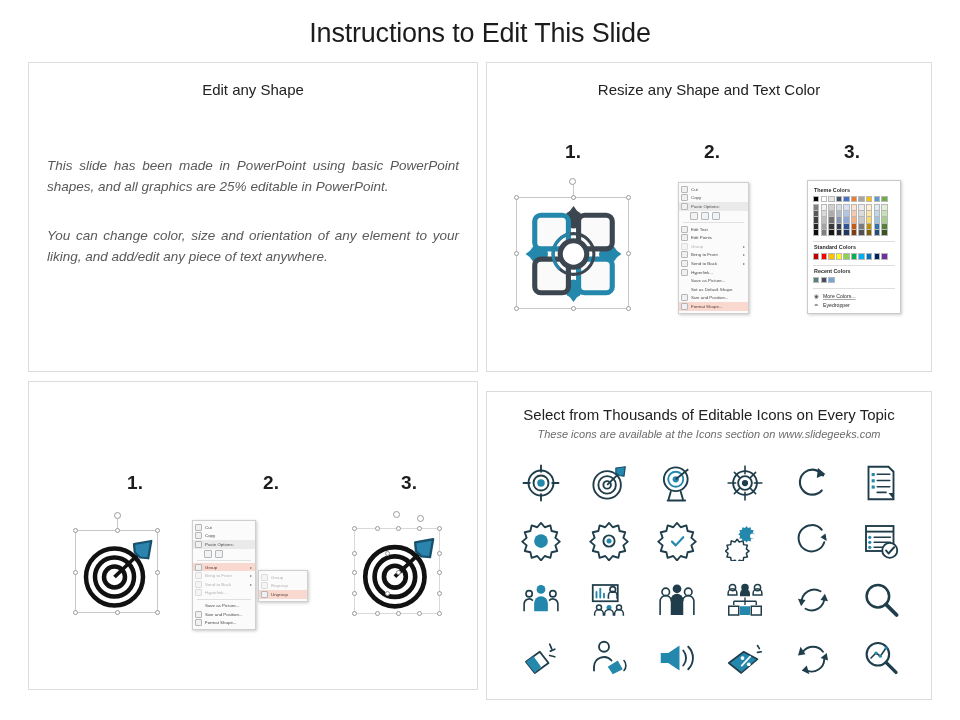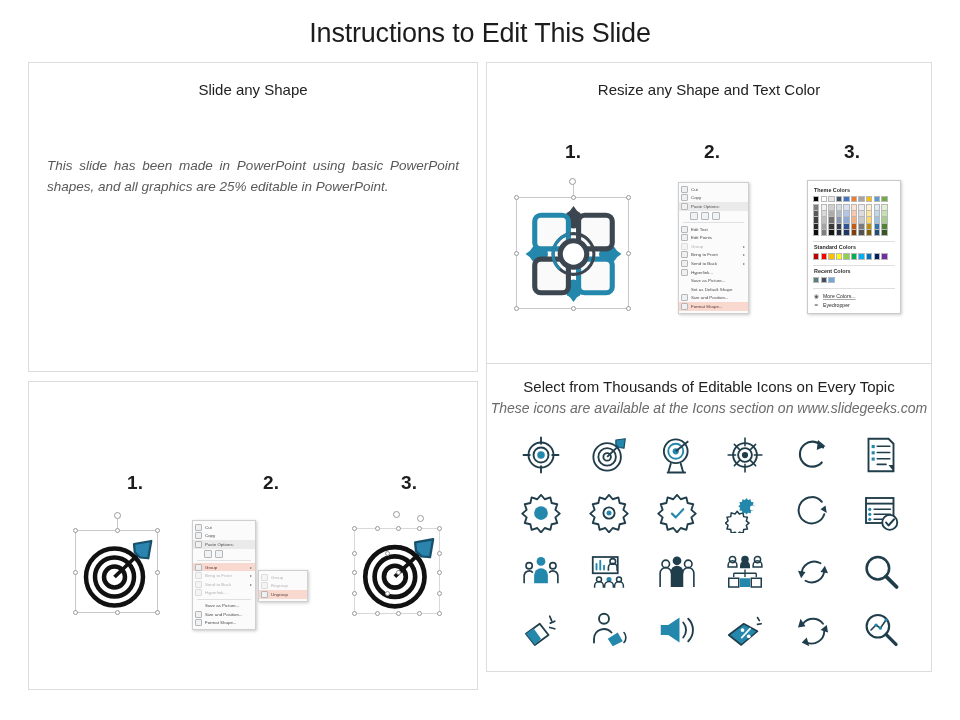--- a/index.html
+++ b/index.html
@@ -19,28 +19,28 @@
   }
 
   .panel {
     position: absolute;
     border: 1px solid #dcdcdc;
     background: #ffffff;
   }
   #panel-edit-shape   { left: 28px;  top: 62px;  width: 450px; height: 310px; }
   #panel-resize-shape { left: 486px; top: 62px;  width: 446px; height: 310px; }
   #panel-own-icons    { left: 28px;  top: 381px; width: 450px; height: 309px; }
-  #panel-editable-icons { left: 486px; top: 363px; width: 446px; height: 309px; }
+  #panel-editable-icons { left: 486px; top: 391px; width: 446px; height: 309px; }
 
   .panel-heading {
     text-align: center; font-size: 15px; color: #222;
     font-weight: 400; margin-top: 18px;
   }
   .panel-subheading {
-    text-align: center; font-size: 14px; color: #6b6b6b;
+    text-align: center; font-size: 11px; color: #6b6b6b;
     font-style: italic; margin-top: 5px;
   }
 
   
   .para {
     position: absolute; left: 18px; right: 18px;
     font-style: italic; font-size: 13.5px; line-height: 1.55;
     color: #595959; text-align: justify;
   }
   #para-1 { top: 93px; }
@@ -120,22 +120,23 @@
   .grid-icon { width: 40px; height: 40px; display: block; }
 </style>
 </head>
 <body>
 
 <div class="slide">
 
   <div class="slide-title">Instructions to Edit This Slide</div>
 
   <div class="panel" id="panel-edit-shape">
-    <div class="panel-heading">Slide any Shape</div>
+    <div class="panel-heading">Edit any Shape</div>
     <div class="para" id="para-1">This slide has been made in PowerPoint using basic PowerPoint shapes, and all graphics are 25% editable in PowerPoint.</div>
+    <div class="para" id="para-2">You can change color, size and orientation of any element to your liking, and add/edit any piece of text anywhere.</div>
   </div>
 
   <div class="panel" id="panel-resize-shape">
     <div class="panel-heading">Resize any Shape and Text Color</div>
 
     <div class="step-num" style="left:66px; top:78px;">1.</div>
     <div class="step-num" style="left:205px; top:78px;">2.</div>
     <div class="step-num" style="left:345px; top:78px;">3.</div>
 
     <div class="sel-frame" style="left:29px; top:134px; width:113px; height:112px;">

